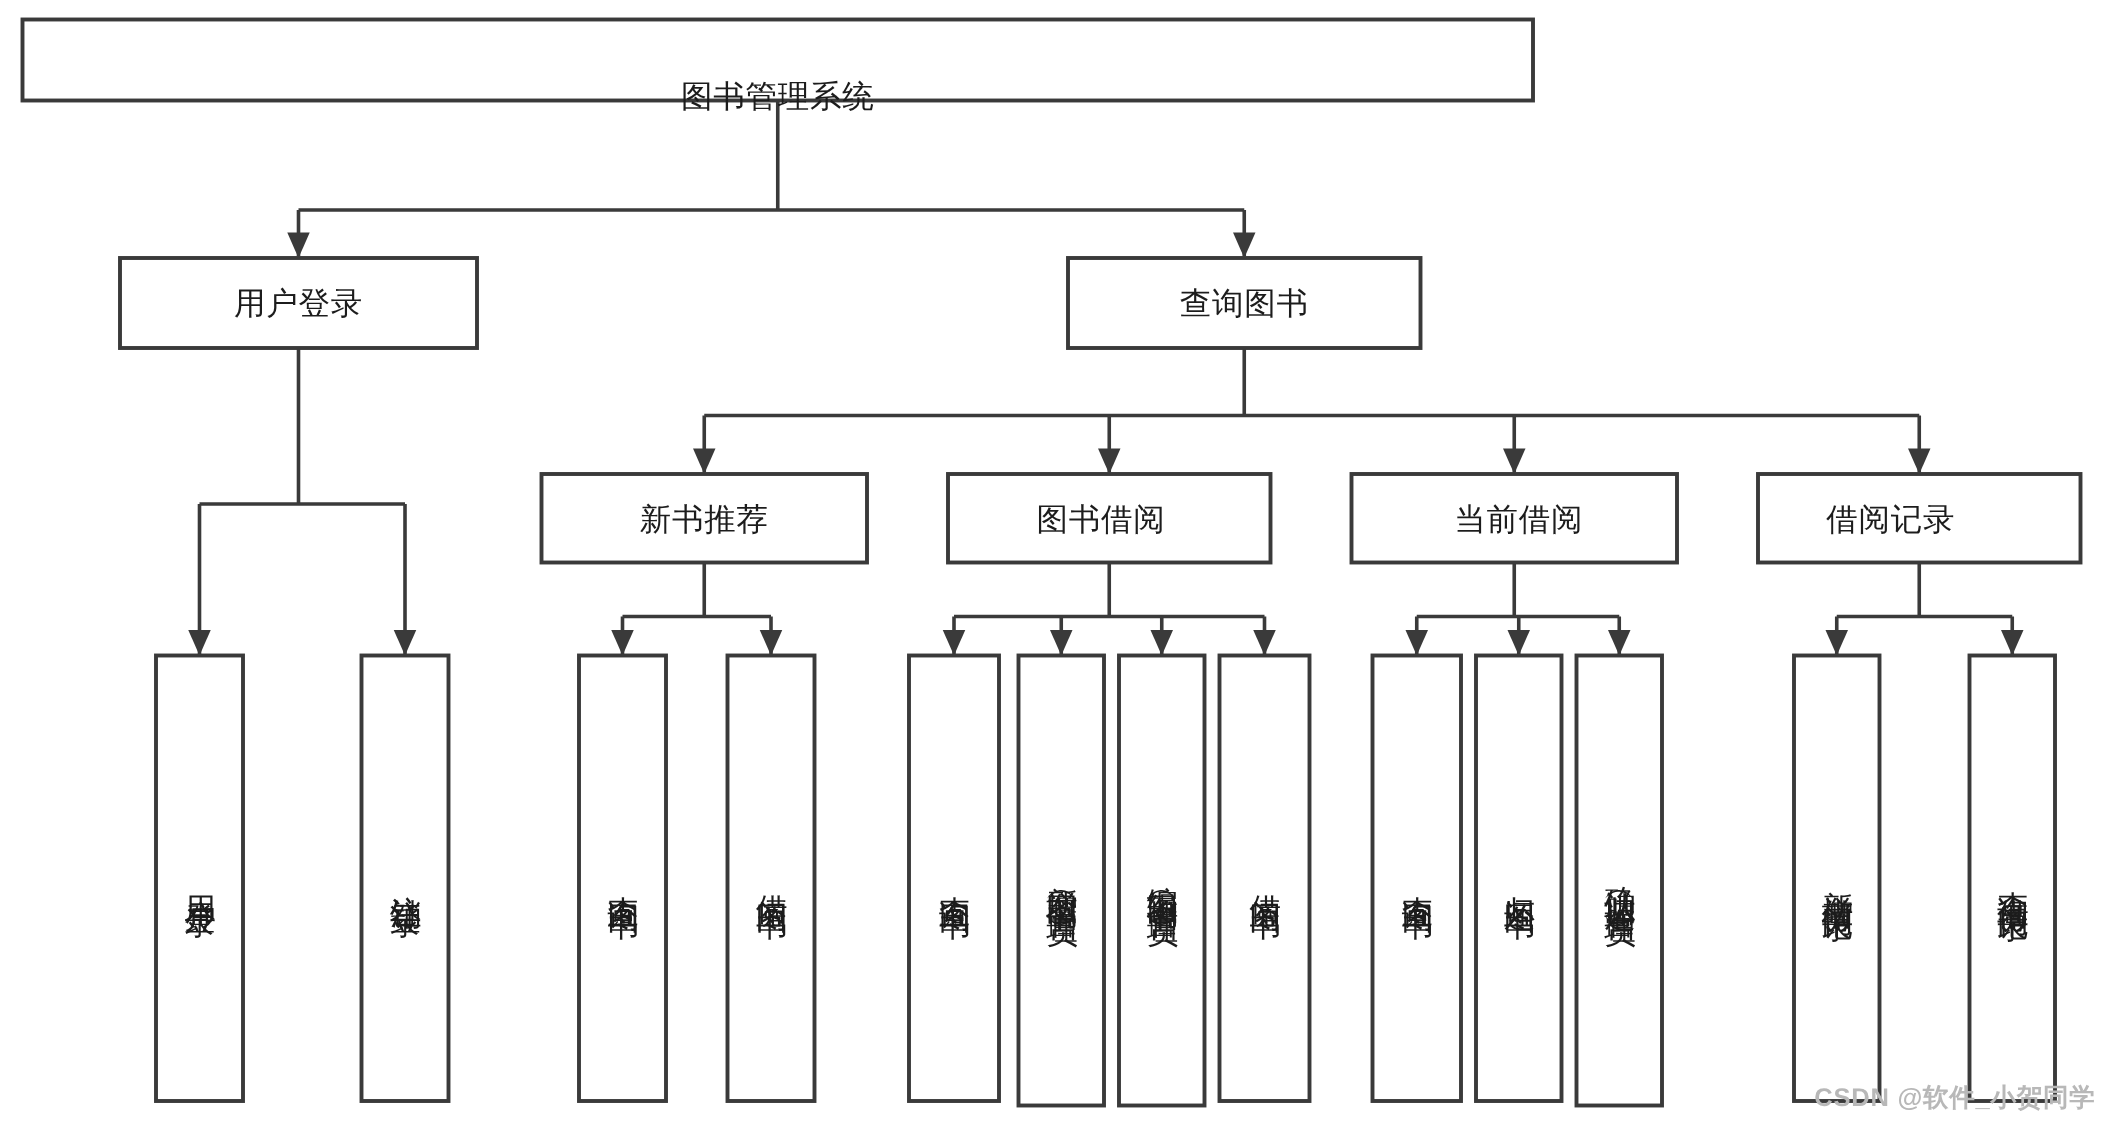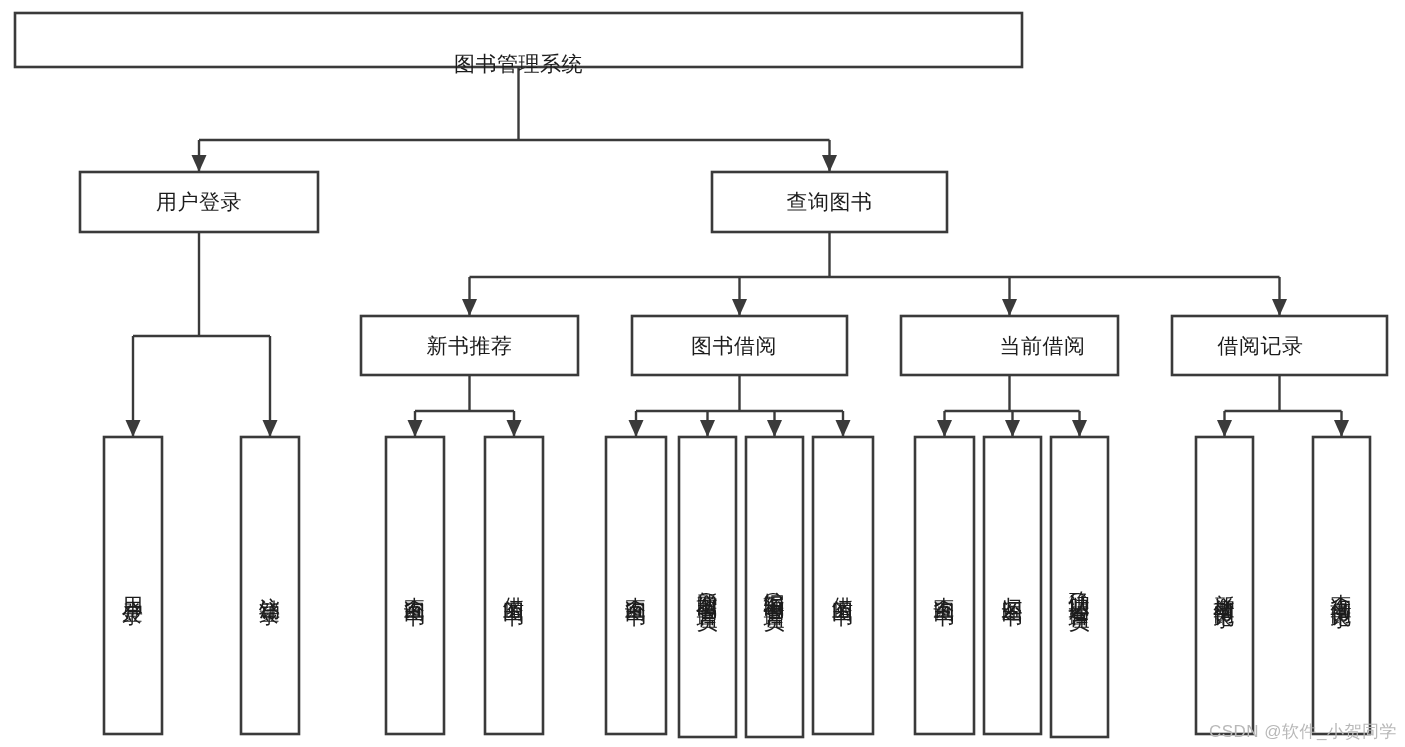--- a/index.html
+++ b/index.html
@@ -67,20 +67,21 @@
     pointer-events: none;
   }
   #watermark {
     position: absolute;
     right: 8px;
     bottom: 4px;
     color: #b8b8b8;
     font-size: 17px;
     letter-spacing: 0.5px;
     user-select: none;
+    font-weight: bold;
   }
 </style>
 </head>
 <body>
 
 <div id="diagram-root">
   <svg id="diagram-svg" viewBox="0 0 1405 747" xmlns="http://www.w3.org/2000/svg">
     <g id="edges-layer">
         <line x1="518.5" y1="67" x2="518.5" y2="140" class="connector"></line>
         <line x1="199" y1="140" x2="829.5" y2="140" class="connector"></line>
@@ -157,21 +158,21 @@
         <rect x="1196" y="437" width="57" height="297" class="node-box"></rect>
         <rect x="1313" y="437" width="57" height="297" class="node-box"></rect>
       </g>
   </svg>
   <div id="labels-layer">
       <div class="node-label-h" style="left: 15px; top: 13px; width: 1007px; height: 54px; margin-top: 24px;">图书管理系统</div>
       <div class="node-label-h" style="left: 80px; top: 172px; width: 238px; height: 60px;">用户登录</div>
       <div class="node-label-h" style="left: 712px; top: 172px; width: 235px; height: 60px;">查询图书</div>
       <div class="node-label-h" style="left: 361px; top: 316px; width: 217px; height: 59px; text-align: center;">新书推荐</div>
       <div class="node-label-h" style="left: 632px; top: 316px; width: 204px; height: 59px;">图书借阅</div>
-      <div class="node-label-h" style="left: 934px; top: 316px; width: 217px; height: 59px;">当前借阅</div>
+      <div class="node-label-h" style="left: 904px; top: 316px; width: 217px; height: 59px;">当前借阅</div>
       <div class="node-label-h" style="left: 1172px; top: 316px; width: 177px; height: 59px;">借阅记录</div>
       <div class="node-label-v" style="left: 104px; top: 437px; width: 58px; height: 297px;">用户登录</div>
       <div class="node-label-v" style="left: 241px; top: 437px; width: 58px; height: 297px;">注销登录</div>
       <div class="node-label-v" style="left: 386px; top: 437px; width: 58px; height: 297px;">查询图书</div>
       <div class="node-label-v" style="left: 485px; top: 437px; width: 58px; height: 297px;">借阅图书</div>
       <div class="node-label-v" style="left: 606px; top: 437px; width: 60px; height: 297px;">查询图书</div>
       <div class="node-label-v" style="left: 679px; top: 437px; width: 57px; height: 300px;">新增图书（管理员）</div>
       <div class="node-label-v" style="left: 746px; top: 437px; width: 57px; height: 300px;">编辑图书（管理员）</div>
       <div class="node-label-v" style="left: 813px; top: 437px; width: 60px; height: 297px;">借阅图书</div>
       <div class="node-label-v" style="left: 915px; top: 437px; width: 59px; height: 297px;">查询图书</div>

